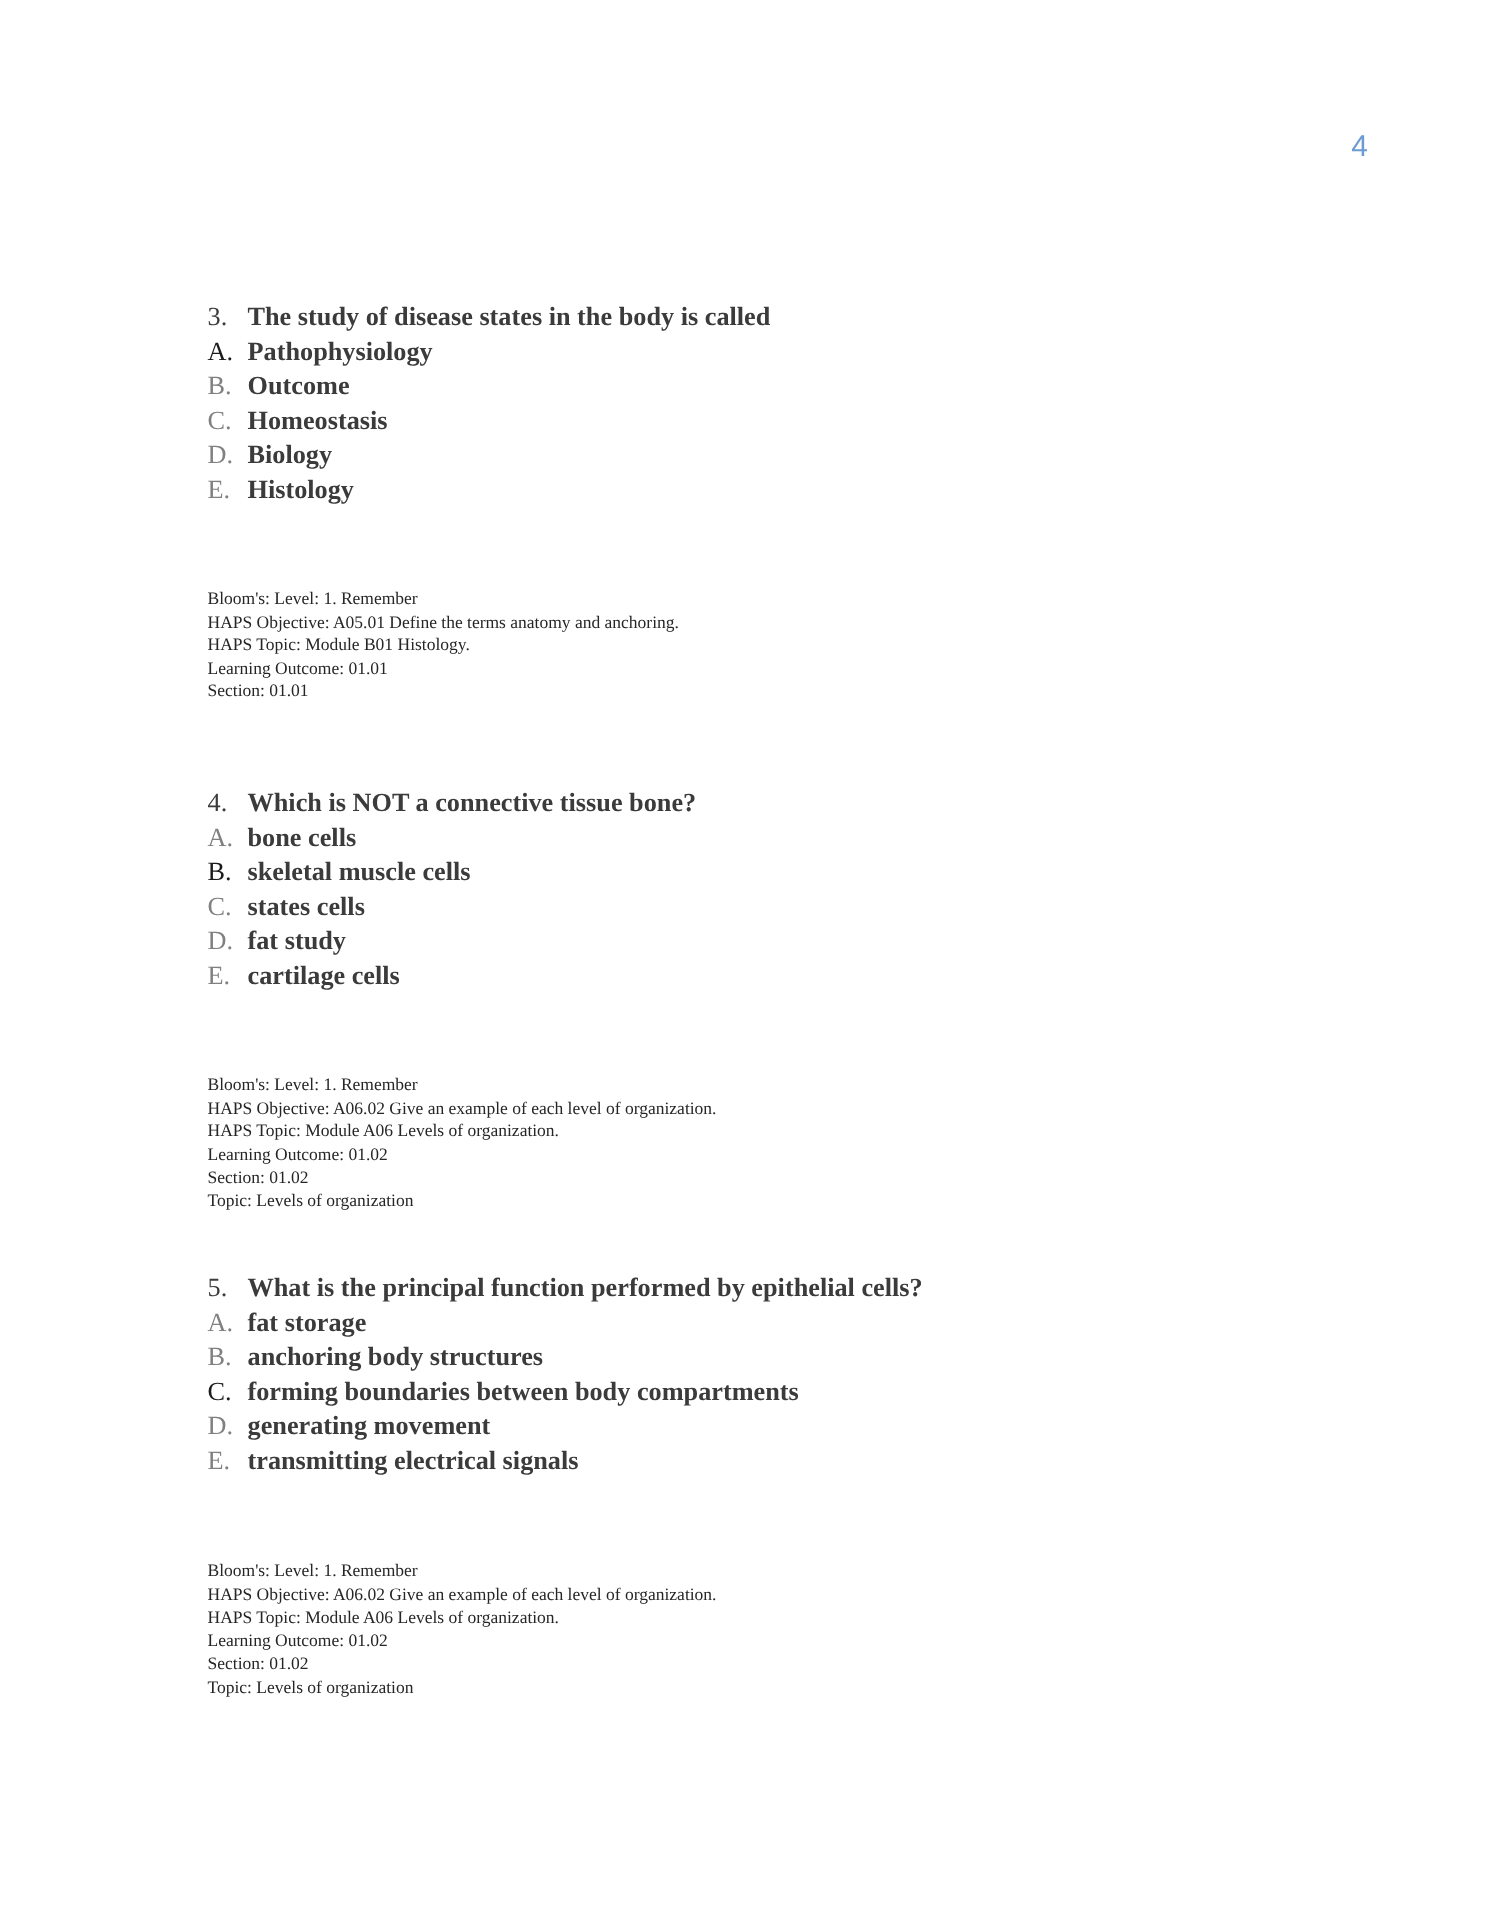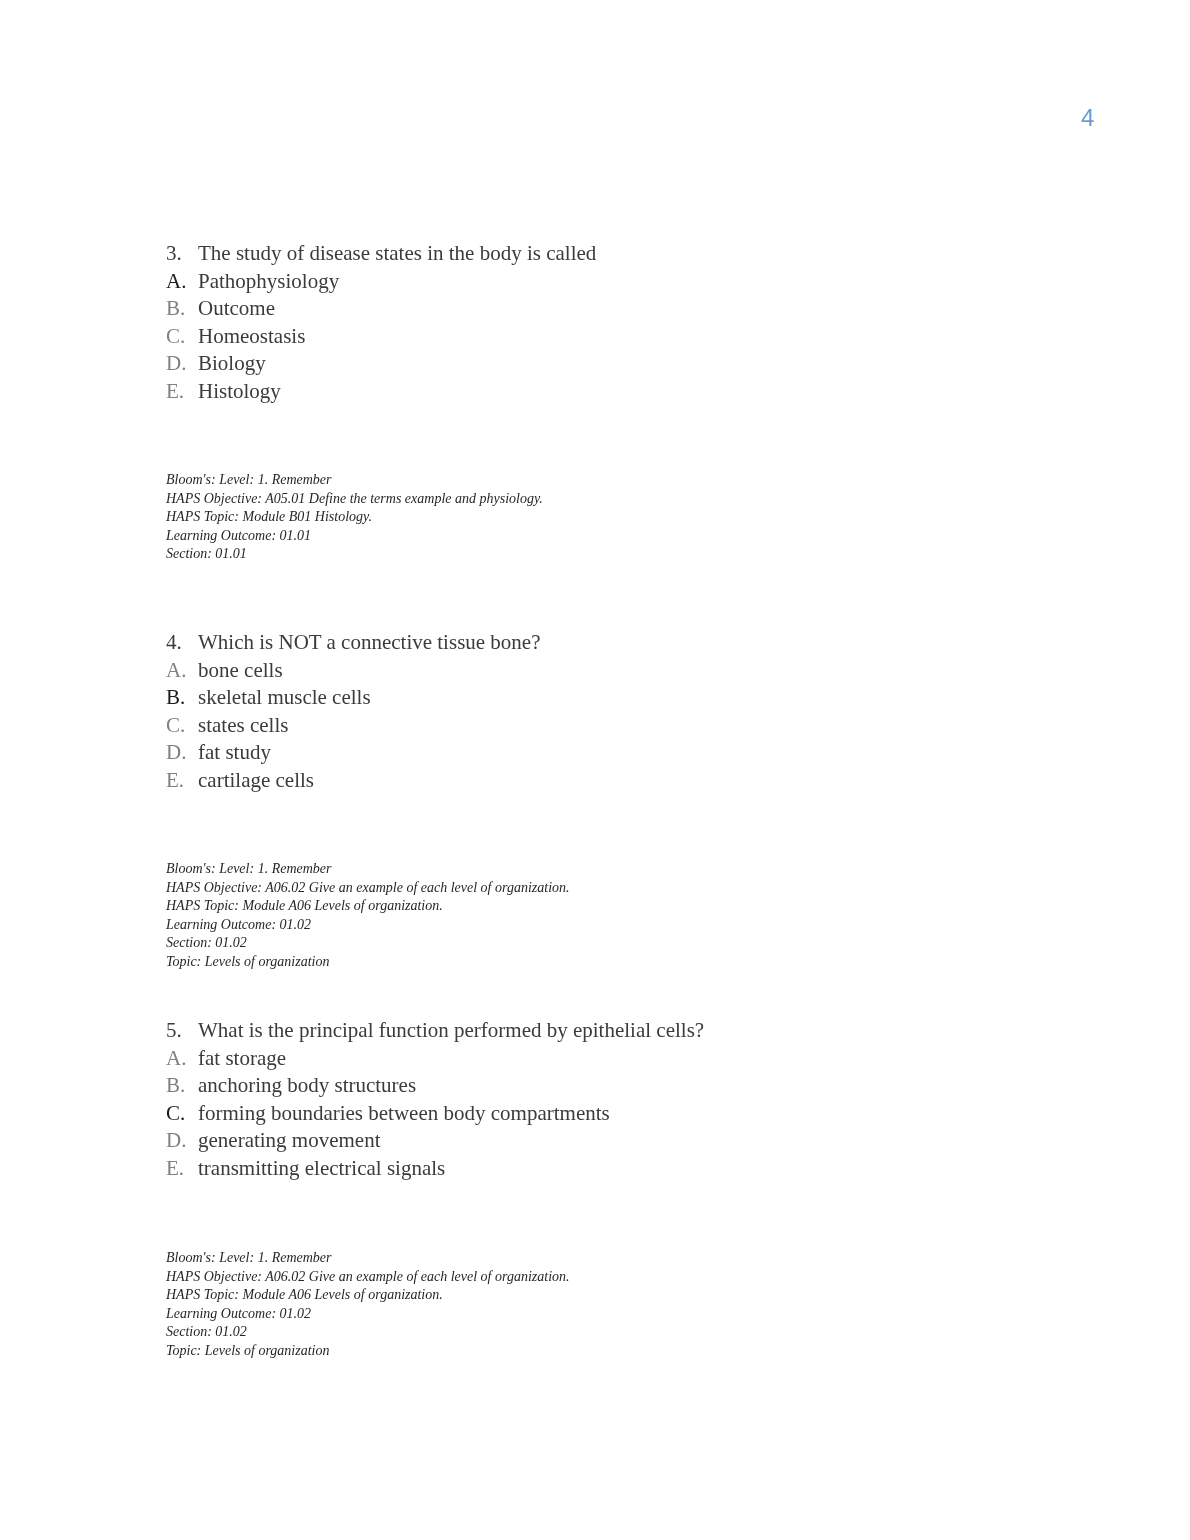--- a/index.html
+++ b/index.html
@@ -27,28 +27,27 @@
     line-height: 27.5px;
     color: #3b3b3b;
   }
   .qline { display: flex; align-items: baseline; }
   .qcell {
     flex: 0 0 32px;
     width: 32px;
   }
   .opt-letter { color: #808080; }
   .opt-letter.correct { color: #1b1b1b; }
-  .qtext, .opt-text { flex: 1 1 auto; }
+  .qtext, .opt-text { flex: 1 1 auto; font-weight: bold; }
   .meta-block {
     position: absolute;
     left: 166px;
     width: 800px;
     font-size: 14px;
     line-height: 18.6px;
-    font-style: italic;
     color: #262626;
   }
 </style>
 </head>
 <body>
 
 <div class="page">
 
   <div class="pagenum" style="color: rgb(108, 155, 210);">4</div>
 
@@ -74,21 +73,21 @@
       <span class="opt-text">Biology</span>
     </div>
     <div class="qline">
       <span class="qcell opt-letter">E.</span>
       <span class="opt-text">Histology</span>
     </div>
   </div>
 
   <div class="meta-block" style="top:471px">
     <div>Bloom's: Level: 1. Remember</div>
-    <div>HAPS Objective: A05.01 Define the terms example and physiology.</div>
+    <div>HAPS Objective: A05.01 Define the terms anatomy and anchoring.</div>
     <div>HAPS Topic: Module B01 Histology.</div>
     <div>Learning Outcome: 01.01</div>
     <div>Section: 01.01</div>
   </div>
 
   <div class="question-block" style="top:629px">
     <div class="qline">
       <span class="qcell">4.</span>
       <span class="qtext">Which is NOT a connective tissue bone?</span>
     </div>

